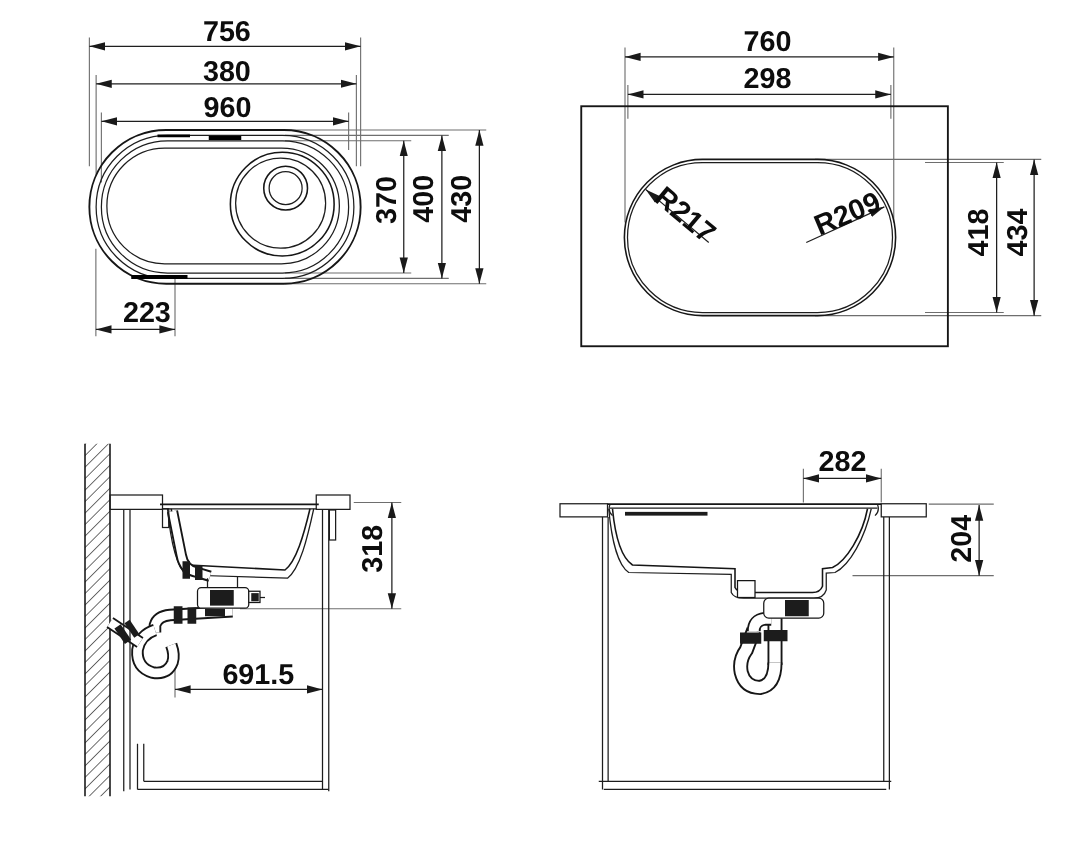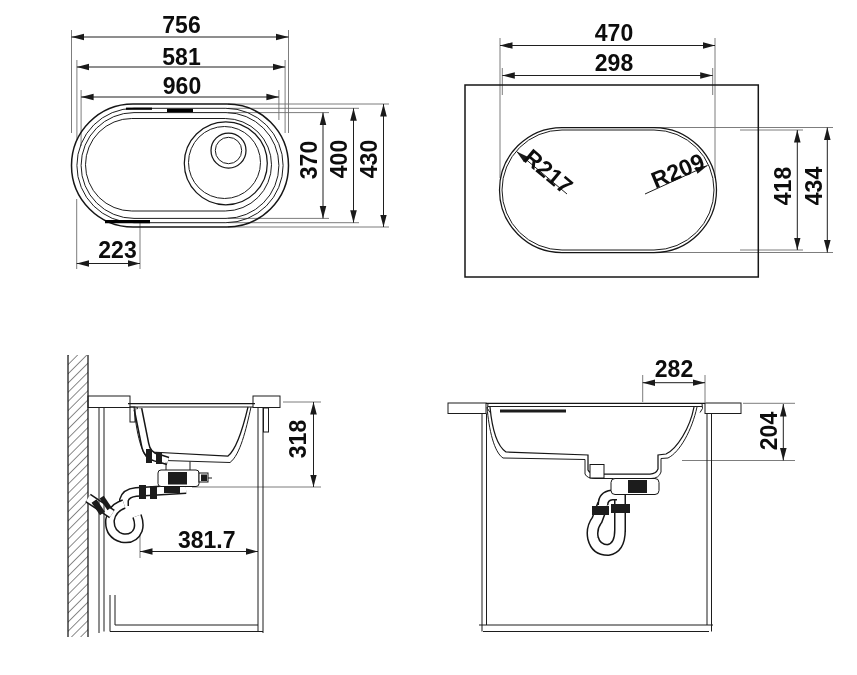--- a/index.html
+++ b/index.html
@@ -202,33 +202,33 @@
     <line class="o10" x1="482" y1="413.5" x2="482" y2="631.5"></line>
     <line class="o10" x1="486.5" y1="413.5" x2="486.5" y2="625"></line>
     <line class="o10" x1="707" y1="413.5" x2="707" y2="625"></line>
     <line class="o10" x1="711.5" y1="413.5" x2="711.5" y2="631.5"></line>
     <line class="o10" x1="479" y1="625" x2="713" y2="625"></line>
     <line class="o10" x1="483" y1="631.5" x2="709" y2="631.5"></line>
   </g>
 </svg>
 
 <div class="lbl" style="left:181.5px;top:25px">756</div>
-<div class="lbl" style="left:181.5px;top:56.5px">581</div>
+<div class="lbl" style="left:181.5px;top:56.5px">380</div>
 <div class="lbl" style="left:182px;top:86px">960</div>
 <div class="lbl lblv" style="left:309px;top:160px">370</div>
 <div class="lbl lblv" style="left:339px;top:158.5px">400</div>
 <div class="lbl lblv" style="left:369px;top:158.5px">430</div>
 <div class="lbl" style="left:117.5px;top:249.5px">223</div>
 
-<div class="lbl" style="left:614px;top:32.5px">470</div>
+<div class="lbl" style="left:614px;top:32.5px">760</div>
 <div class="lbl" style="left:614px;top:62.5px">298</div>
 <div class="lbl" style="left:548px;top:172px;transform:translate(-50%,-50%) rotate(40deg)">R217</div>
 <div class="lbl" style="left:678px;top:171px;transform:translate(-50%,-50%) rotate(-23deg)">R209</div>
 <div class="lbl lblv" style="left:782.5px;top:186px">418</div>
 <div class="lbl lblv" style="left:813.5px;top:186px">434</div>
 
 <div class="lbl lblv" style="left:297.5px;top:438.5px">318</div>
-<div class="lbl" style="left:206.7px;top:540px">381.7</div>
+<div class="lbl" style="left:206.7px;top:540px">691.5</div>
 
 <div class="lbl" style="left:674px;top:369px">282</div>
 <div class="lbl lblv" style="left:769px;top:431px">204</div>
 
 </div>
 
 </body></html>

